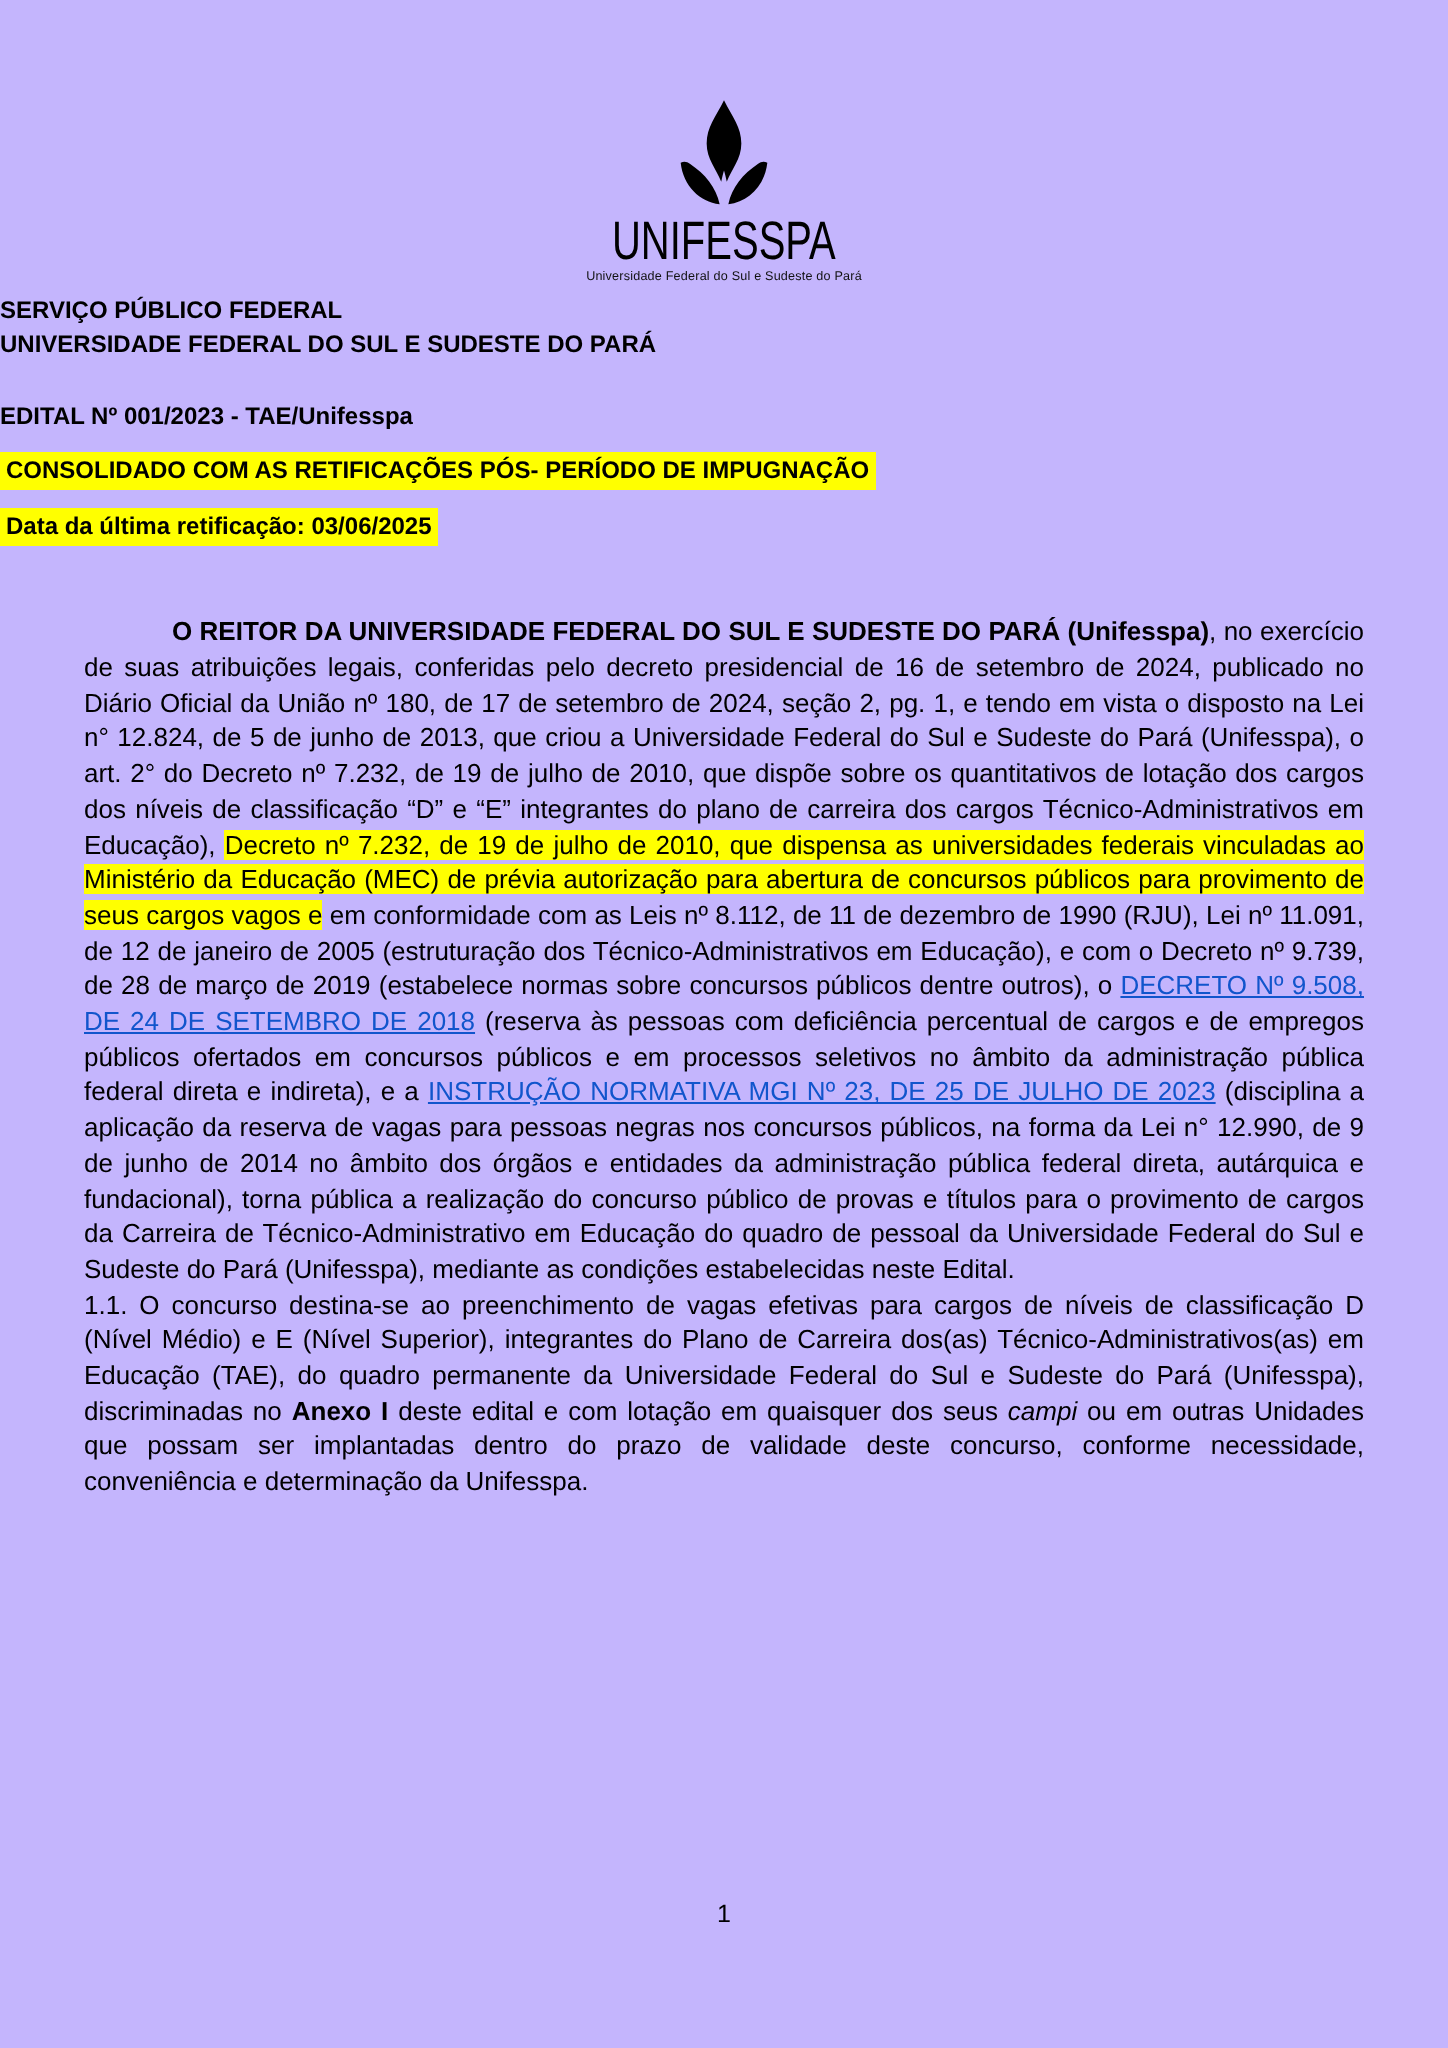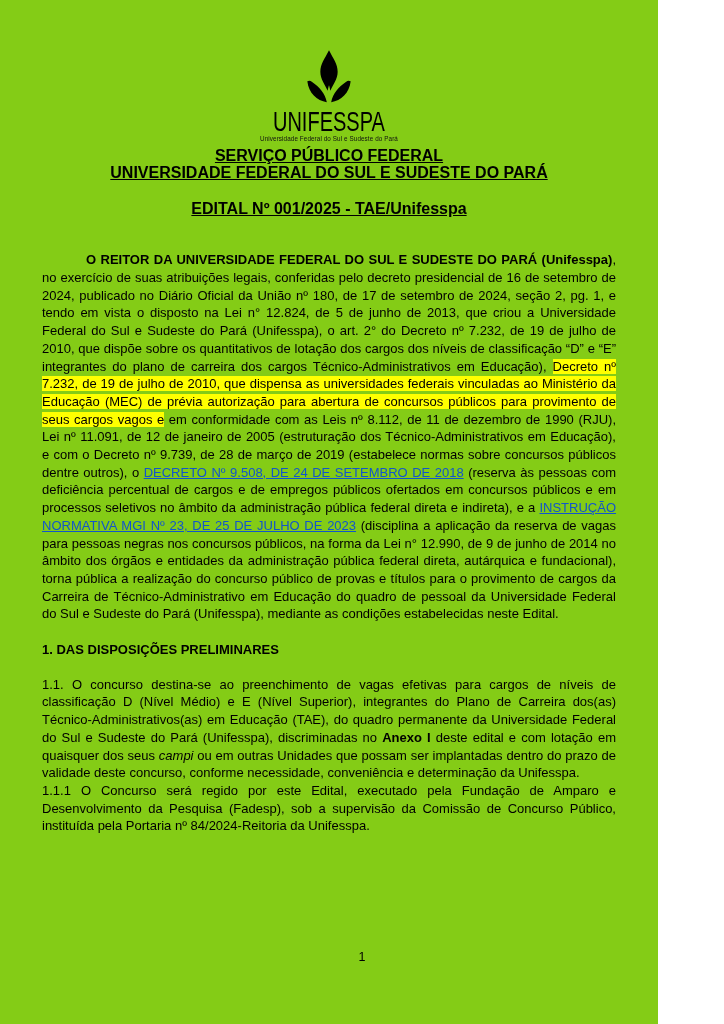--- a/index.html
+++ b/index.html
@@ -9,23 +9,23 @@
   }
   body {
     width: 724px;
     height: 1024px;
     font-family: "Liberation Sans", sans-serif;
     color: #000000;
     overflow: hidden;
   }
   .page {
     position: relative;
-    width: 658px;
+    width: 724px;
     height: 1024px;
-    background: #84cc16;
+    background: #c4b5fd;
     overflow: hidden;
   }
   
   .logo-block {
     padding-top: 48px;
     text-align: center;
     line-height: 1;
   }
   .flame-svg { display: block; margin: 0 auto; }
   .wordmark-wrap { margin-top: 2px; }
@@ -40,25 +40,23 @@
   }
   .tagline {
     margin-top: 3px;
     font-size: 6.3px;
     letter-spacing: 0.1px;
     color: #111111;
     white-space: nowrap;
   }
   
   .hdr {
-    text-align: center;
     font-weight: bold;
-    font-size: 16px;
+    font-size: 12px;
     line-height: 17px;
-    text-decoration: underline;
   }
   .hdr-top { margin-top: 5px; }
   .edital-line { margin-top: 19px; }
   .hl-line { margin-top: 9px; }
   .hl-chip {
     display: inline-block;
     padding: 1px 3px;
   }
   .doc-title { margin-top: 11px; }
   
@@ -104,26 +102,30 @@
     </svg>
     <div class="wordmark-wrap">
       <span class="wordmark">UNIFESSPA</span>
     </div>
     <div class="tagline">Universidade Federal do Sul e Sudeste do Pará</div>
   </div>
 
   <div class="hdr hdr-top">SERVIÇO PÚBLICO FEDERAL</div>
   <div class="hdr">UNIVERSIDADE FEDERAL DO SUL E SUDESTE DO PARÁ</div>
 
-  <div class="hdr edital-line">EDITAL Nº 001/2025 - TAE/Unifesspa</div>
+  <div class="hdr edital-line">EDITAL Nº 001/2023 - TAE/Unifesspa</div>
 
+  <div class="hdr hl-line">
+    <span class="hl-chip js-hl" style="background: rgb(255, 255, 0);">CONSOLIDADO COM AS RETIFICAÇÕES PÓS- PERÍODO DE IMPUGNAÇÃO</span>
+  </div>
+  <div class="hdr hl-line">
+    <span class="hl-chip js-hl" style="background: rgb(255, 255, 0);">Data da última retificação: 03/06/2025</span>
+  </div>
 
 
   <div class="doc-body">
       <p class="doc-para indent"><span class="b">O REITOR DA UNIVERSIDADE FEDERAL DO SUL E SUDESTE DO PARÁ (Unifesspa)</span><span>, no exercício de suas atribuições legais, conferidas pelo decreto presidencial de 16 de setembro de 2024, publicado no Diário Oficial da União nº 180, de 17 de setembro de 2024, seção 2, pg. 1, e tendo em vista o disposto na Lei n° 12.824, de 5 de junho de 2013, que criou a Universidade Federal do Sul e Sudeste do Pará (Unifesspa), o art. 2° do Decreto nº 7.232, de 19 de julho de 2010, que dispõe sobre os quantitativos de lotação dos cargos dos níveis de classificação “D” e “E” integrantes do plano de carreira dos cargos Técnico-Administrativos em Educação), </span><span class="hl" style="background: rgb(255, 255, 0);">Decreto nº 7.232, de 19 de julho de 2010, que dispensa as universidades federais vinculadas ao Ministério da Educação (MEC) de prévia autorização para abertura de concursos públicos para provimento de seus cargos vagos e</span><span> em conformidade com as Leis nº 8.112, de 11 de dezembro de 1990 (RJU), Lei nº 11.091, de 12 de janeiro de 2005 (estruturação dos Técnico-Administrativos em Educação), e com o Decreto nº 9.739, de 28 de março de 2019 (estabelece normas sobre concursos públicos dentre outros), o </span><a class="link" href="#" style="color: rgb(17, 85, 204);">DECRETO Nº 9.508, DE 24 DE SETEMBRO DE 2018</a><span> (reserva às pessoas com deficiência percentual de cargos e de empregos públicos ofertados em concursos públicos e em processos seletivos no âmbito da administração pública federal direta e indireta), e a </span><a class="link" href="#" style="color: rgb(17, 85, 204);">INSTRUÇÃO NORMATIVA MGI Nº 23, DE 25 DE JULHO DE 2023</a><span> (disciplina a aplicação da reserva de vagas para pessoas negras nos concursos públicos, na forma da Lei n° 12.990, de 9 de junho de 2014 no âmbito dos órgãos e entidades da administração pública federal direta, autárquica e fundacional), torna pública a realização do concurso público de provas e títulos para o provimento de cargos da Carreira de Técnico-Administrativo em Educação do quadro de pessoal da Universidade Federal do Sul e Sudeste do Pará (Unifesspa), mediante as condições estabelecidas neste Edital.</span></p>
-      <div class="doc-heading">1. DAS DISPOSIÇÕES PRELIMINARES</div>
       <p class="doc-para"><span>1.1. O concurso destina-se ao preenchimento de vagas efetivas para cargos de níveis de classificação D (Nível Médio) e E (Nível Superior), integrantes do Plano de Carreira dos(as) Técnico-Administrativos(as) em Educação (TAE), do quadro permanente da Universidade Federal do Sul e Sudeste do Pará (Unifesspa), discriminadas no </span><span class="b">Anexo I</span><span> deste edital e com lotação em quaisquer dos seus </span><span class="i">campi</span><span> ou em outras Unidades que possam ser implantadas dentro do prazo de validade deste concurso, conforme necessidade, conveniência e determinação da Unifesspa.</span></p>
-      <p class="doc-para"><span>1.1.1 O Concurso será regido por este Edital, executado pela Fundação de Amparo e Desenvolvimento da Pesquisa (Fadesp), sob a supervisão da Comissão de Concurso Público, instituída pela Portaria nº 84/2024-Reitoria da Unifesspa.</span></p>
     </div>
 
   <div class="page-number">1</div>
 
 </div>
 
 </body></html>

